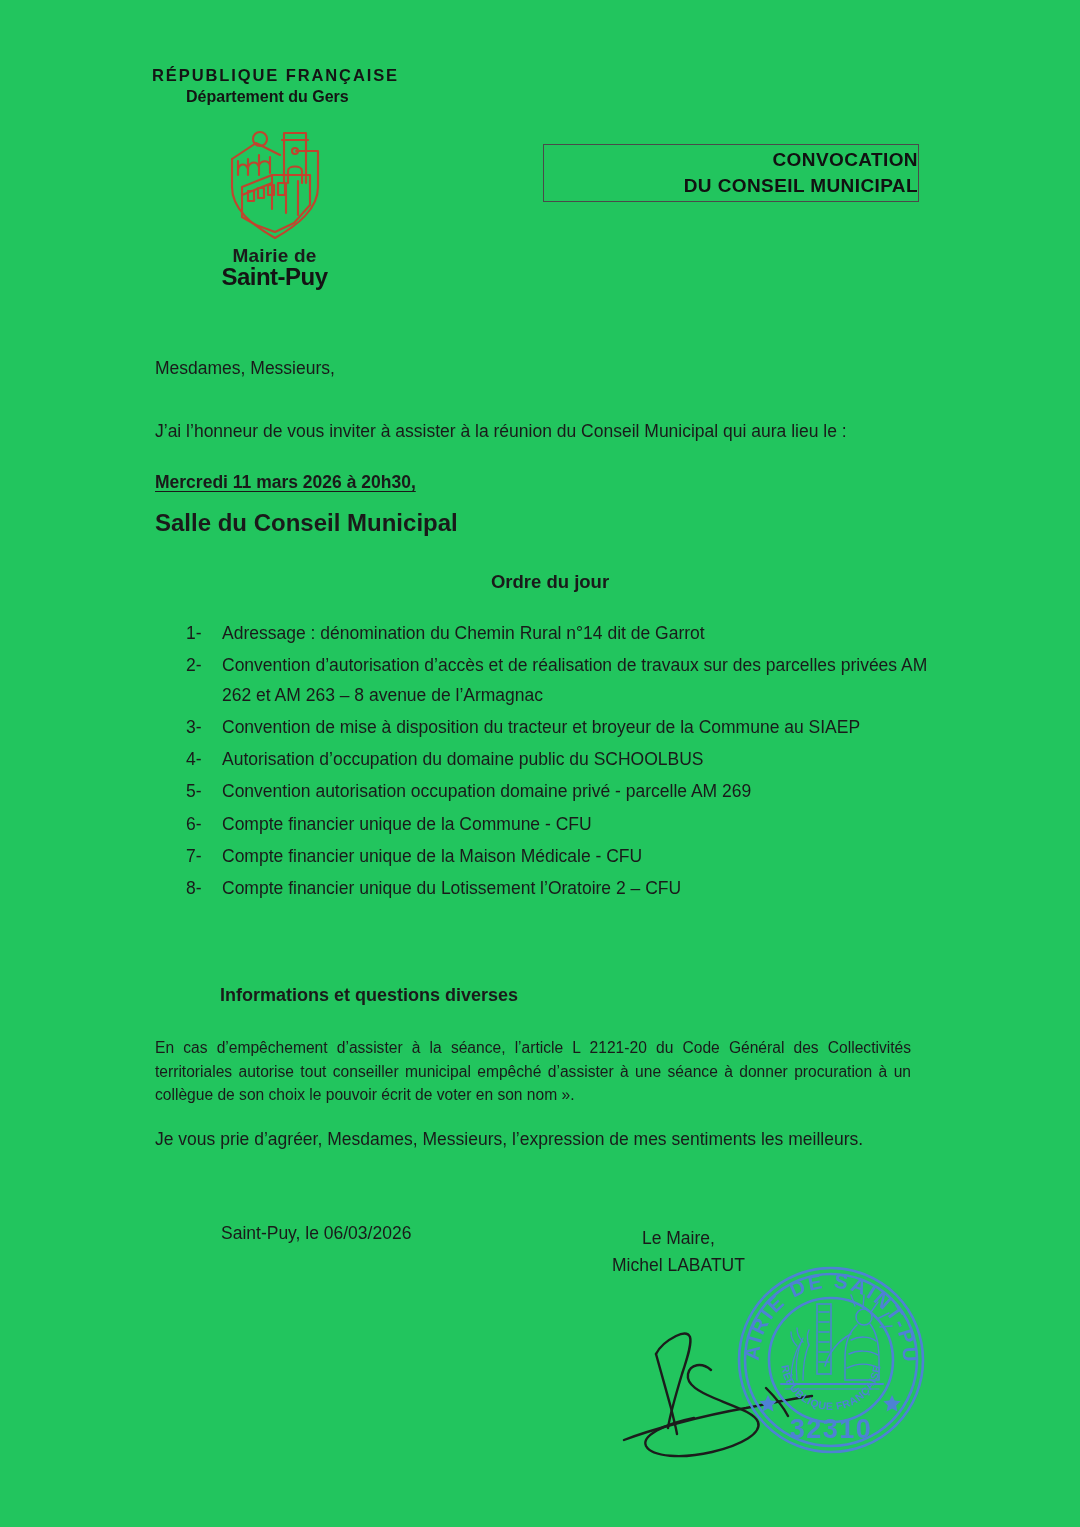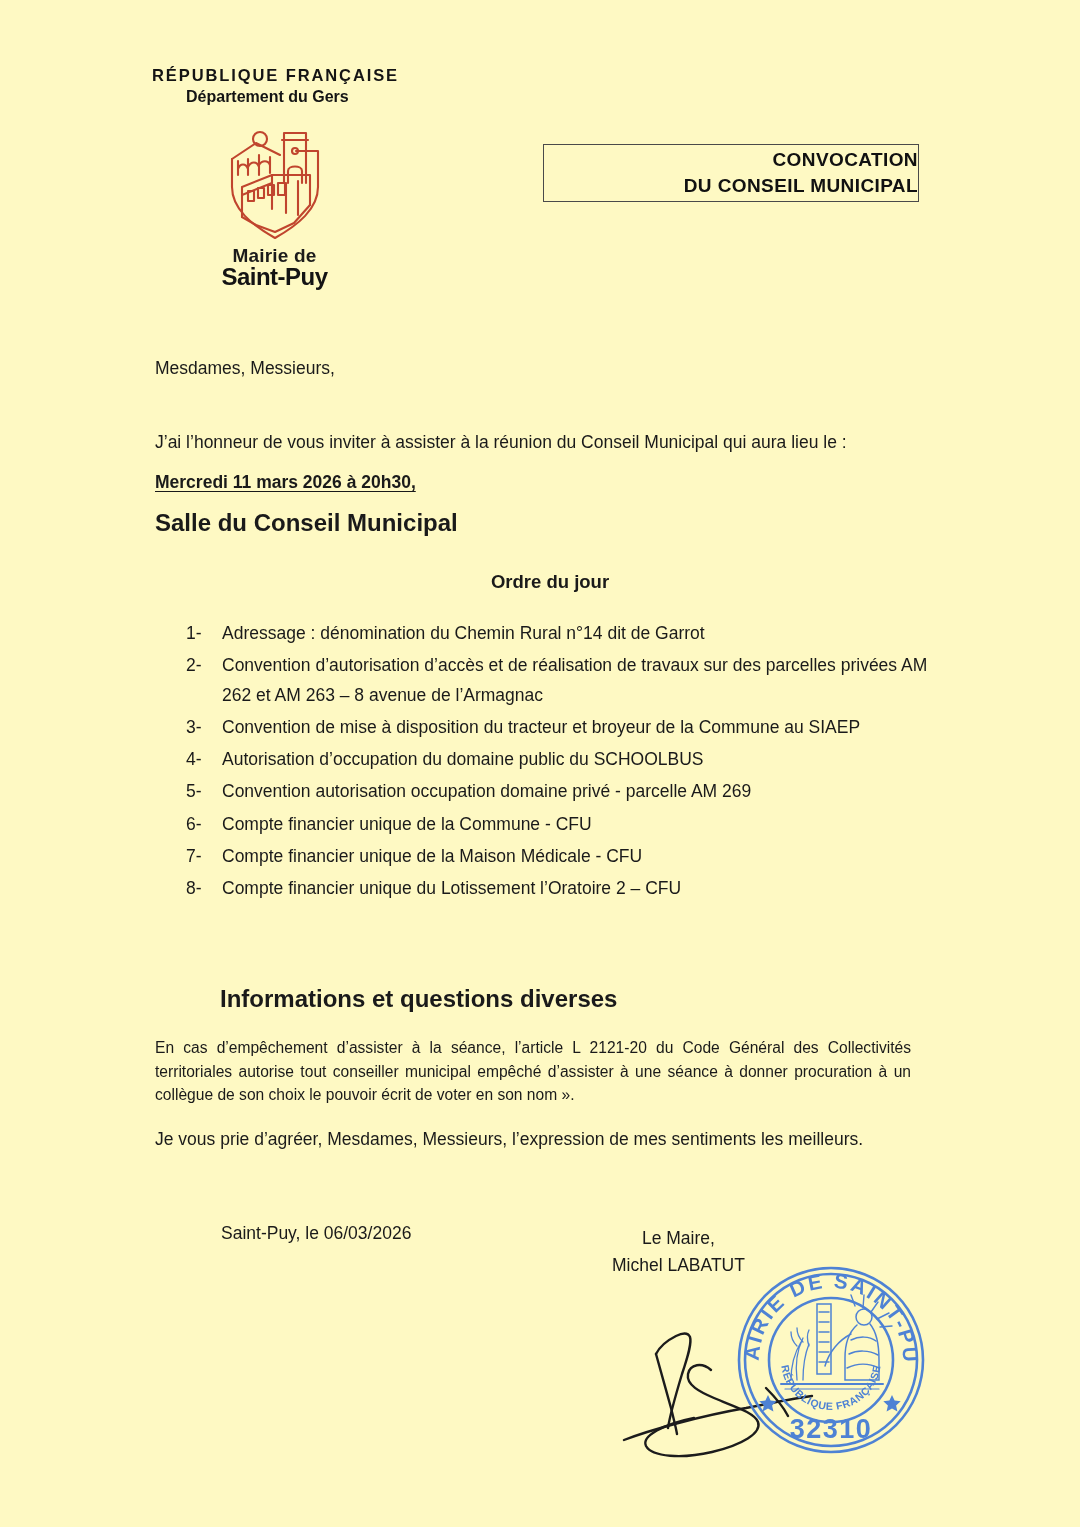--- a/index.html
+++ b/index.html
@@ -4,21 +4,21 @@
 <style>
   html, body {
     margin: 0;
     padding: 0;
     background: #ffffff;
   }
   .page {
     position: relative;
     width: 1080px;
     height: 1527px;
-    background: #fef9c3;
+    background: #22c55e;
     font-family: "Liberation Sans", sans-serif;
     color: #1a1a1a;
     overflow: hidden;
   }
 
   
   .header-block {
     position: absolute;
     left: 152px;
     top: 66px;
@@ -95,21 +95,20 @@
     left: 155px;
     top: 358px;
     font-size: 17.5px;
   }
   .intro {
     position: absolute;
     left: 155px;
     top: 421px;
     width: 790px;
     font-size: 17.5px;
-    margin-top: 11px;
   }
   .meeting {
     position: absolute;
     left: 155px;
     top: 472px;
     width: 790px;
     text-align: left;
   }
   .meeting .date {
     font-size: 17.5px;
@@ -154,21 +153,21 @@
   }
   .agenda-text {
     flex: 1 1 auto;
   }
 
   
   .info-title {
     position: absolute;
     left: 220px;
     top: 985px;
-    font-size: 24px;
+    font-size: 18px;
     font-weight: bold;
   }
   .legal {
     position: absolute;
     left: 155px;
     top: 1036px;
     width: 756px;
     font-size: 15.6px;
     line-height: 1.52;
     text-align: justify;

